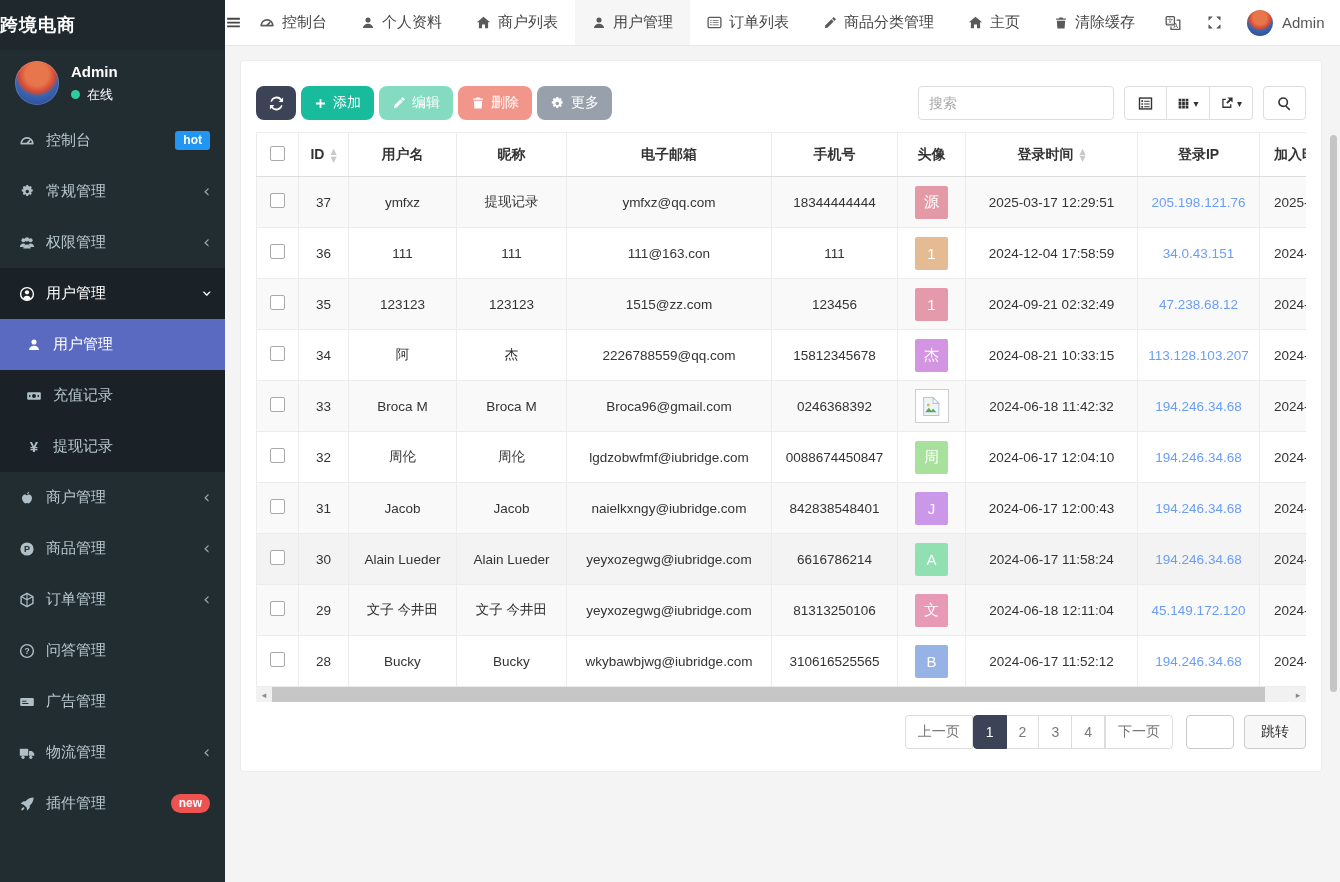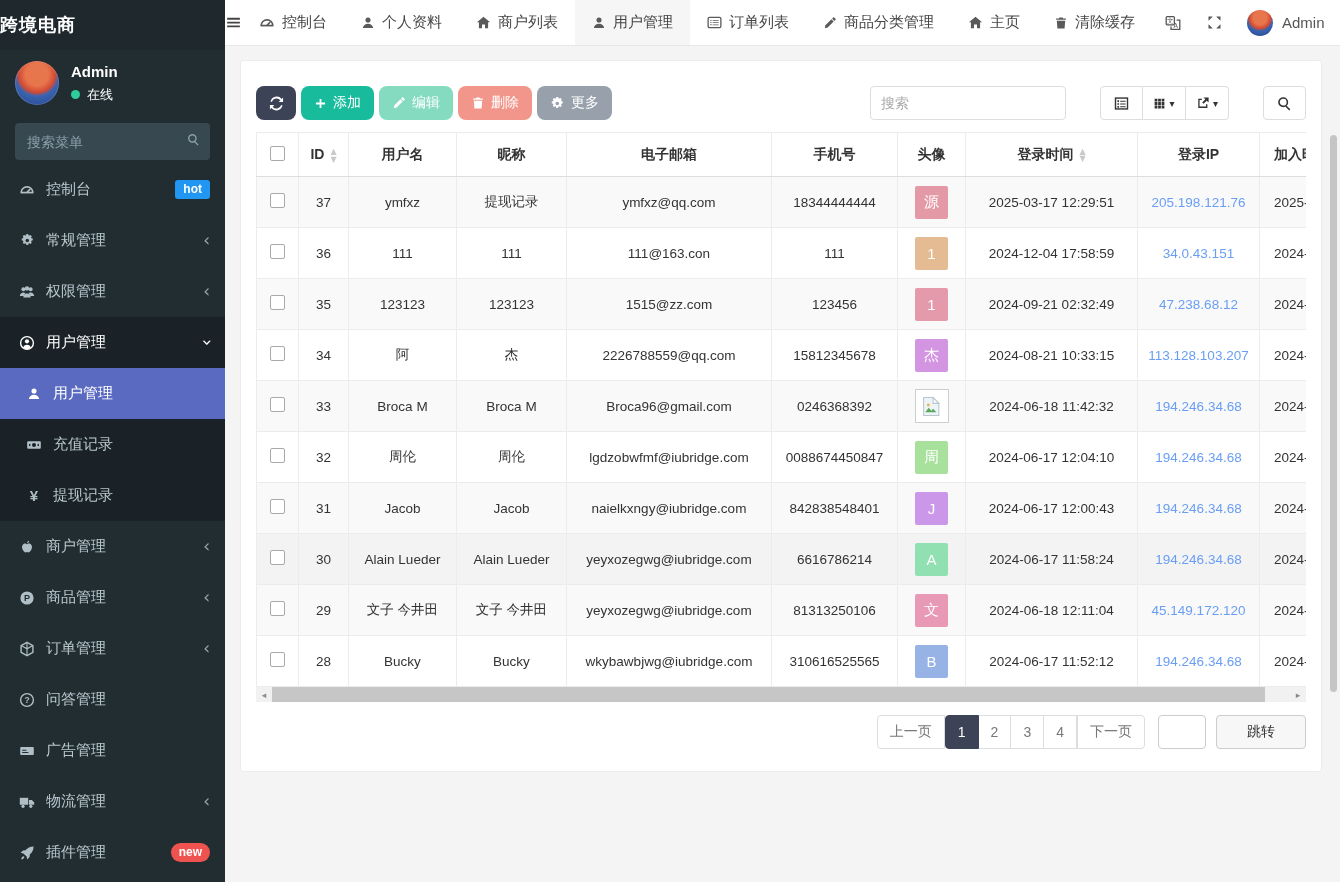--- a/index.html
+++ b/index.html
@@ -55,21 +55,21 @@
   .content{position:absolute;left:225px;top:45px;right:0;bottom:0;}
   .card{margin:15px 18px 0 15px;background:#fff;border:1px solid #ececec;border-radius:3px;padding:15px;height:712px;box-sizing:border-box;}
   .toolbar{display:flex;align-items:center;margin:10px 0 12px;}
   .btn{height:34px;border:none;border-radius:8px;color:#fff;font-size:14px;display:inline-flex;align-items:center;gap:6px;padding:0 13px;margin-right:5px;cursor:pointer;font-family:inherit;}
   .btn .ico{display:flex;}
   .btn-refresh{background:#3d4356;width:40px;justify-content:center;padding:0;}
   .btn-add{background:#18bc9c;}
   .btn-edit{background:#84dbc0;}
   .btn-del{background:#f2968b;}
   .btn-more{background:#98a0ac;}
-  .toolbar-right{margin-left:auto;display:flex;align-items:center;gap:24px;}
+  .toolbar-right{margin-left:auto;display:flex;align-items:center;}
   .search-input{width:196px;height:34px;box-sizing:border-box;border:1px solid #ddd;border-radius:4px;padding:0 10px;font-size:14px;color:#555;outline:none;font-family:inherit;}
   .search-input::placeholder{color:#a9a9a9;}
   .btn-group{display:flex;margin-left:10px;}
   .gbtn{width:43px;height:34px;box-sizing:border-box;border:1px solid #ddd;background:#fff;display:flex;align-items:center;justify-content:center;color:#333;gap:3px;cursor:pointer;}
   .gbtn+.gbtn{border-left:none;}
   .gbtn:first-child{border-radius:4px 0 0 4px;}
   .gbtn:last-child{border-radius:0 4px 4px 0;}
   .sbtn{margin-left:10px;width:43px;height:34px;box-sizing:border-box;border:1px solid #ddd;border-radius:4px;background:#fff;color:#333;display:flex;align-items:center;justify-content:center;cursor:pointer;}
   .caret{font-size:10px;color:#333;}
   
@@ -96,50 +96,41 @@
   .pageinfo{display:flex;align-items:center;gap:9px;}
   .psize{height:34px;box-sizing:border-box;border:1px solid #ccc;border-radius:4px;background:#fafafa;display:inline-flex;align-items:center;gap:7px;padding:0 11px;color:#333;cursor:pointer;font-size:14px;}
   .psize .caret{font-size:9px;}
   .pager{margin-left:auto;display:flex;align-items:center;}
   .pgbtn{min-width:20px;padding:0 12px;height:34px;box-sizing:border-box;border:1px solid #ddd;background:#fff;color:#787878;display:inline-flex;align-items:center;justify-content:center;font-size:14px;cursor:pointer;}
   .pgbtn+.pgbtn{border-left:none;}
   .pgbtn:first-child{border-radius:4px 0 0 4px;}
   .pgbtn.last{border-radius:0 4px 4px 0;}
   .pgbtn.on{background:#3d4356;color:#fff;border-color:#3d4356;}
   .jumpin{width:48px;height:34px;box-sizing:border-box;border:1px solid #ccc;border-radius:4px;margin-left:13px;outline:none;}
-  .jumpbtn{height:34px;box-sizing:border-box;padding:0 30px;border:1px solid #ccc;border-radius:4px;background:#f7f7f7;color:#333;margin-left:10px;font-size:14px;cursor:pointer;font-family:inherit;}
+  .jumpbtn{height:34px;box-sizing:border-box;padding:0 16px;border:1px solid #ccc;border-radius:4px;background:#f7f7f7;color:#333;margin-left:10px;font-size:14px;cursor:pointer;font-family:inherit;}
   
   .vthumb{position:absolute;right:3px;top:135px;width:7px;height:557px;border-radius:4px;background:#c5c5c5;z-index:9;}
   .ico{display:inline-flex;align-items:center;justify-content:center;line-height:0;}
   .ico svg{display:block;}
   .yen{font-size:15px;font-weight:bold;line-height:1;}
 </style>
 </head>
 <body>
 
 <div class="sidebar">
   <div class="brand">跨境电商</div>
   <div class="userpanel">
     <div class="avatar-lg"></div>
     <div>
       <div class="uname">Admin</div>
       <div class="ustatus">
         <span class="dot"></span>
         <span>在线</span>
       </div>
     </div>
-  </div>
-  <div class="menusearch">
-    <input placeholder="搜索菜单" style="">
-    <span class="sico ico">
-        <svg width="13" height="13" viewBox="0 0 16 16" fill="currentColor">
-          <circle cx="6.6" cy="6.6" r="4.5" fill="none" stroke="currentColor" stroke-width="1.7"></circle>
-          <path d="M10 10l4.2 4.2-1.2 1.2L8.8 11.2z"></path>
-        </svg>
-      </span>
   </div>
   <ul class="menu" id="side-menu">
       <li>
         <span class="mico">
           <span class="ico ">
             <svg width="16" height="16" viewBox="0 0 16 16" fill="currentColor">
               <path d="M2.2 10.6a5.8 5.8 0 0 1 11.6 0" fill="none" stroke="currentColor" stroke-width="1.7"></path>
               <line x1="8" y1="10.4" x2="11.2" y2="7" stroke="currentColor" stroke-width="1.6"></line>
               <line x1="1.6" y1="10.6" x2="14.4" y2="10.6" stroke="currentColor" stroke-width="1.7"></line>
             </svg>

